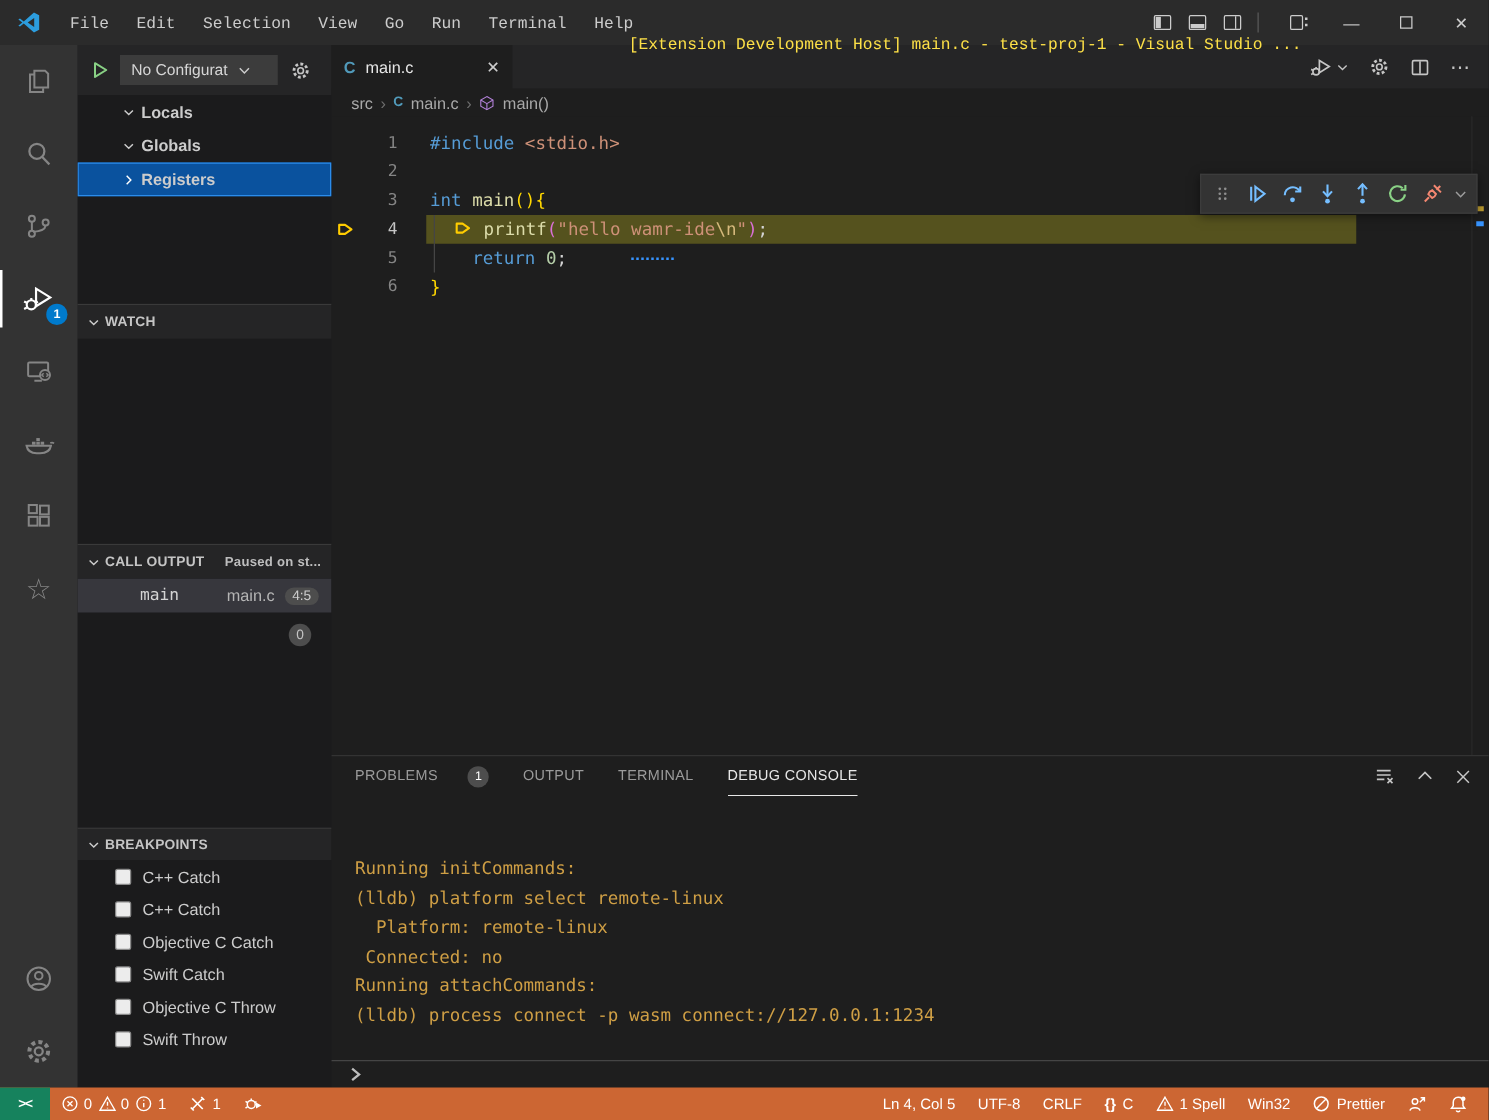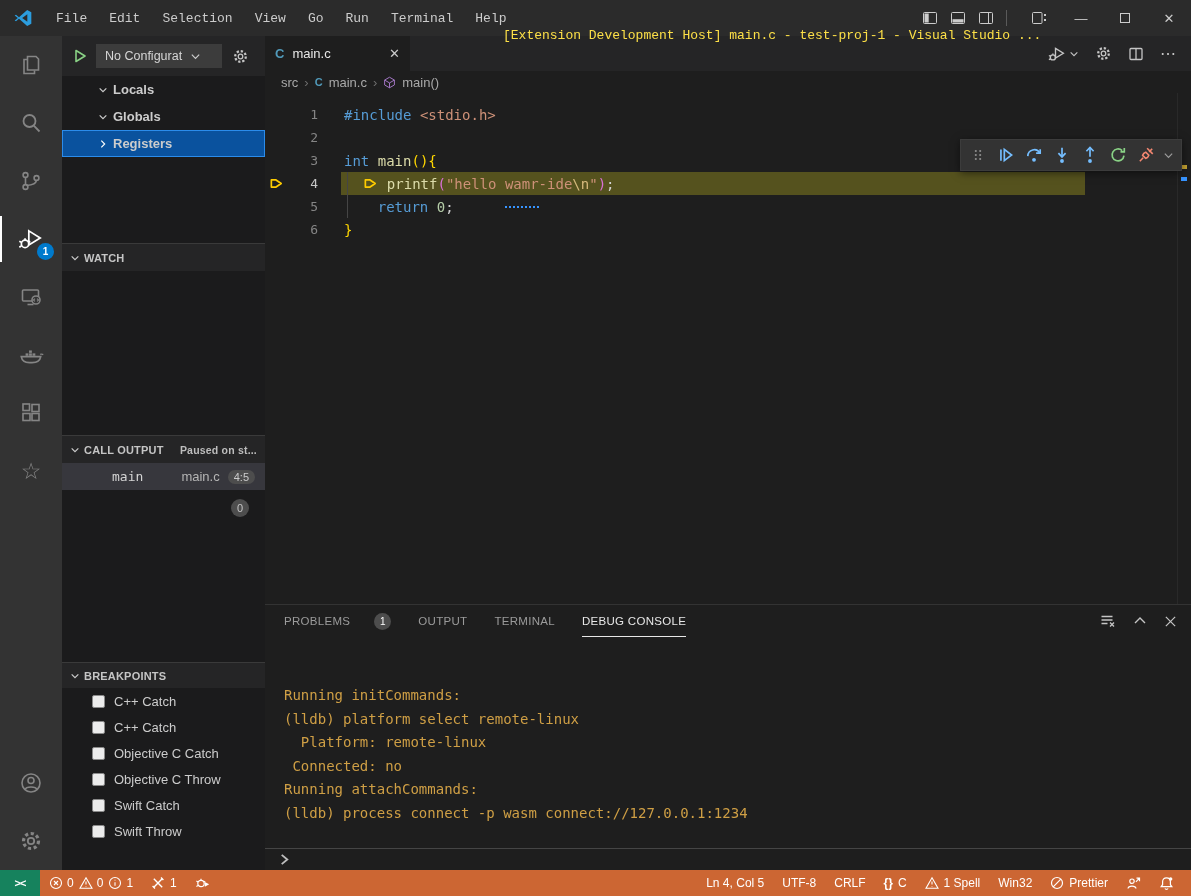--- a/index.html
+++ b/index.html
@@ -336,25 +336,25 @@
       <div class="bp-row">
         <span class="bp-check"></span>
         <span>C++ Catch</span>
       </div>
       <div class="bp-row">
         <span class="bp-check"></span>
         <span>Objective C Catch</span>
       </div>
       <div class="bp-row">
         <span class="bp-check"></span>
-        <span>Objective C Throw</span>
+        <span>Swift Catch</span>
       </div>
       <div class="bp-row">
         <span class="bp-check"></span>
-        <span>Swift Catch</span>
+        <span>Objective C Throw</span>
       </div>
       <div class="bp-row">
         <span class="bp-check"></span>
         <span>Swift Throw</span>
       </div>
     </div>
 </div>
 
 <div class="editor-col">
 

